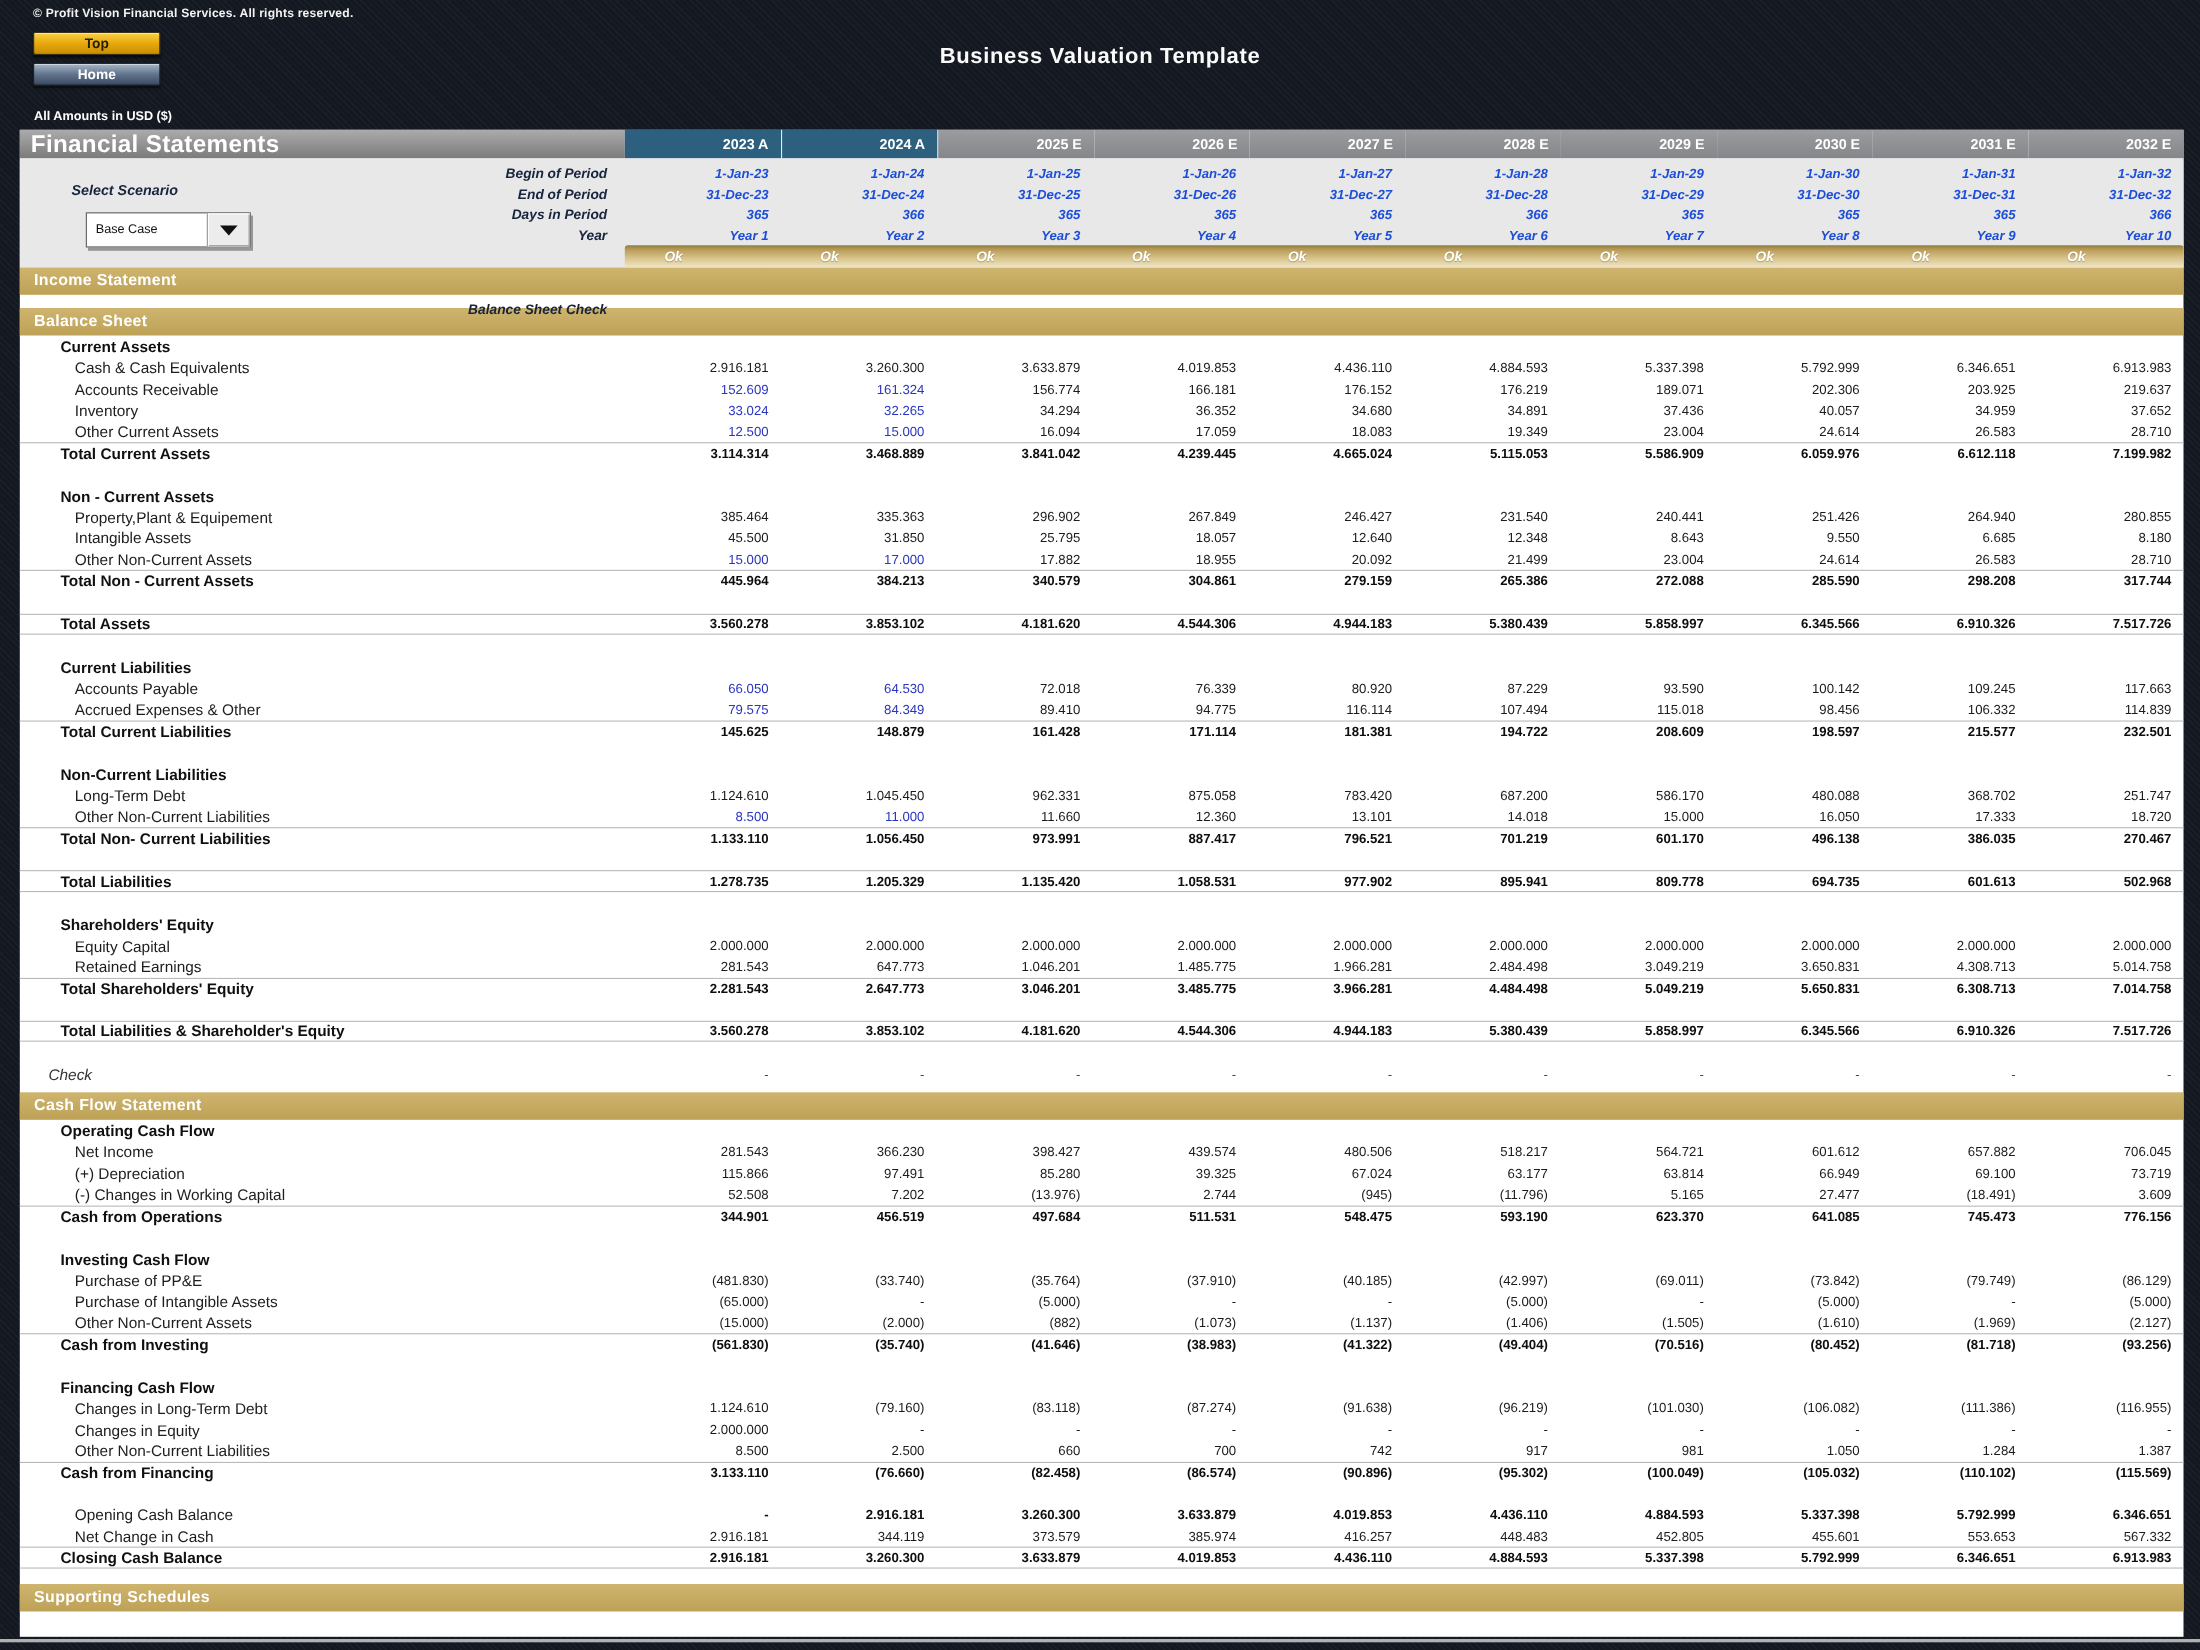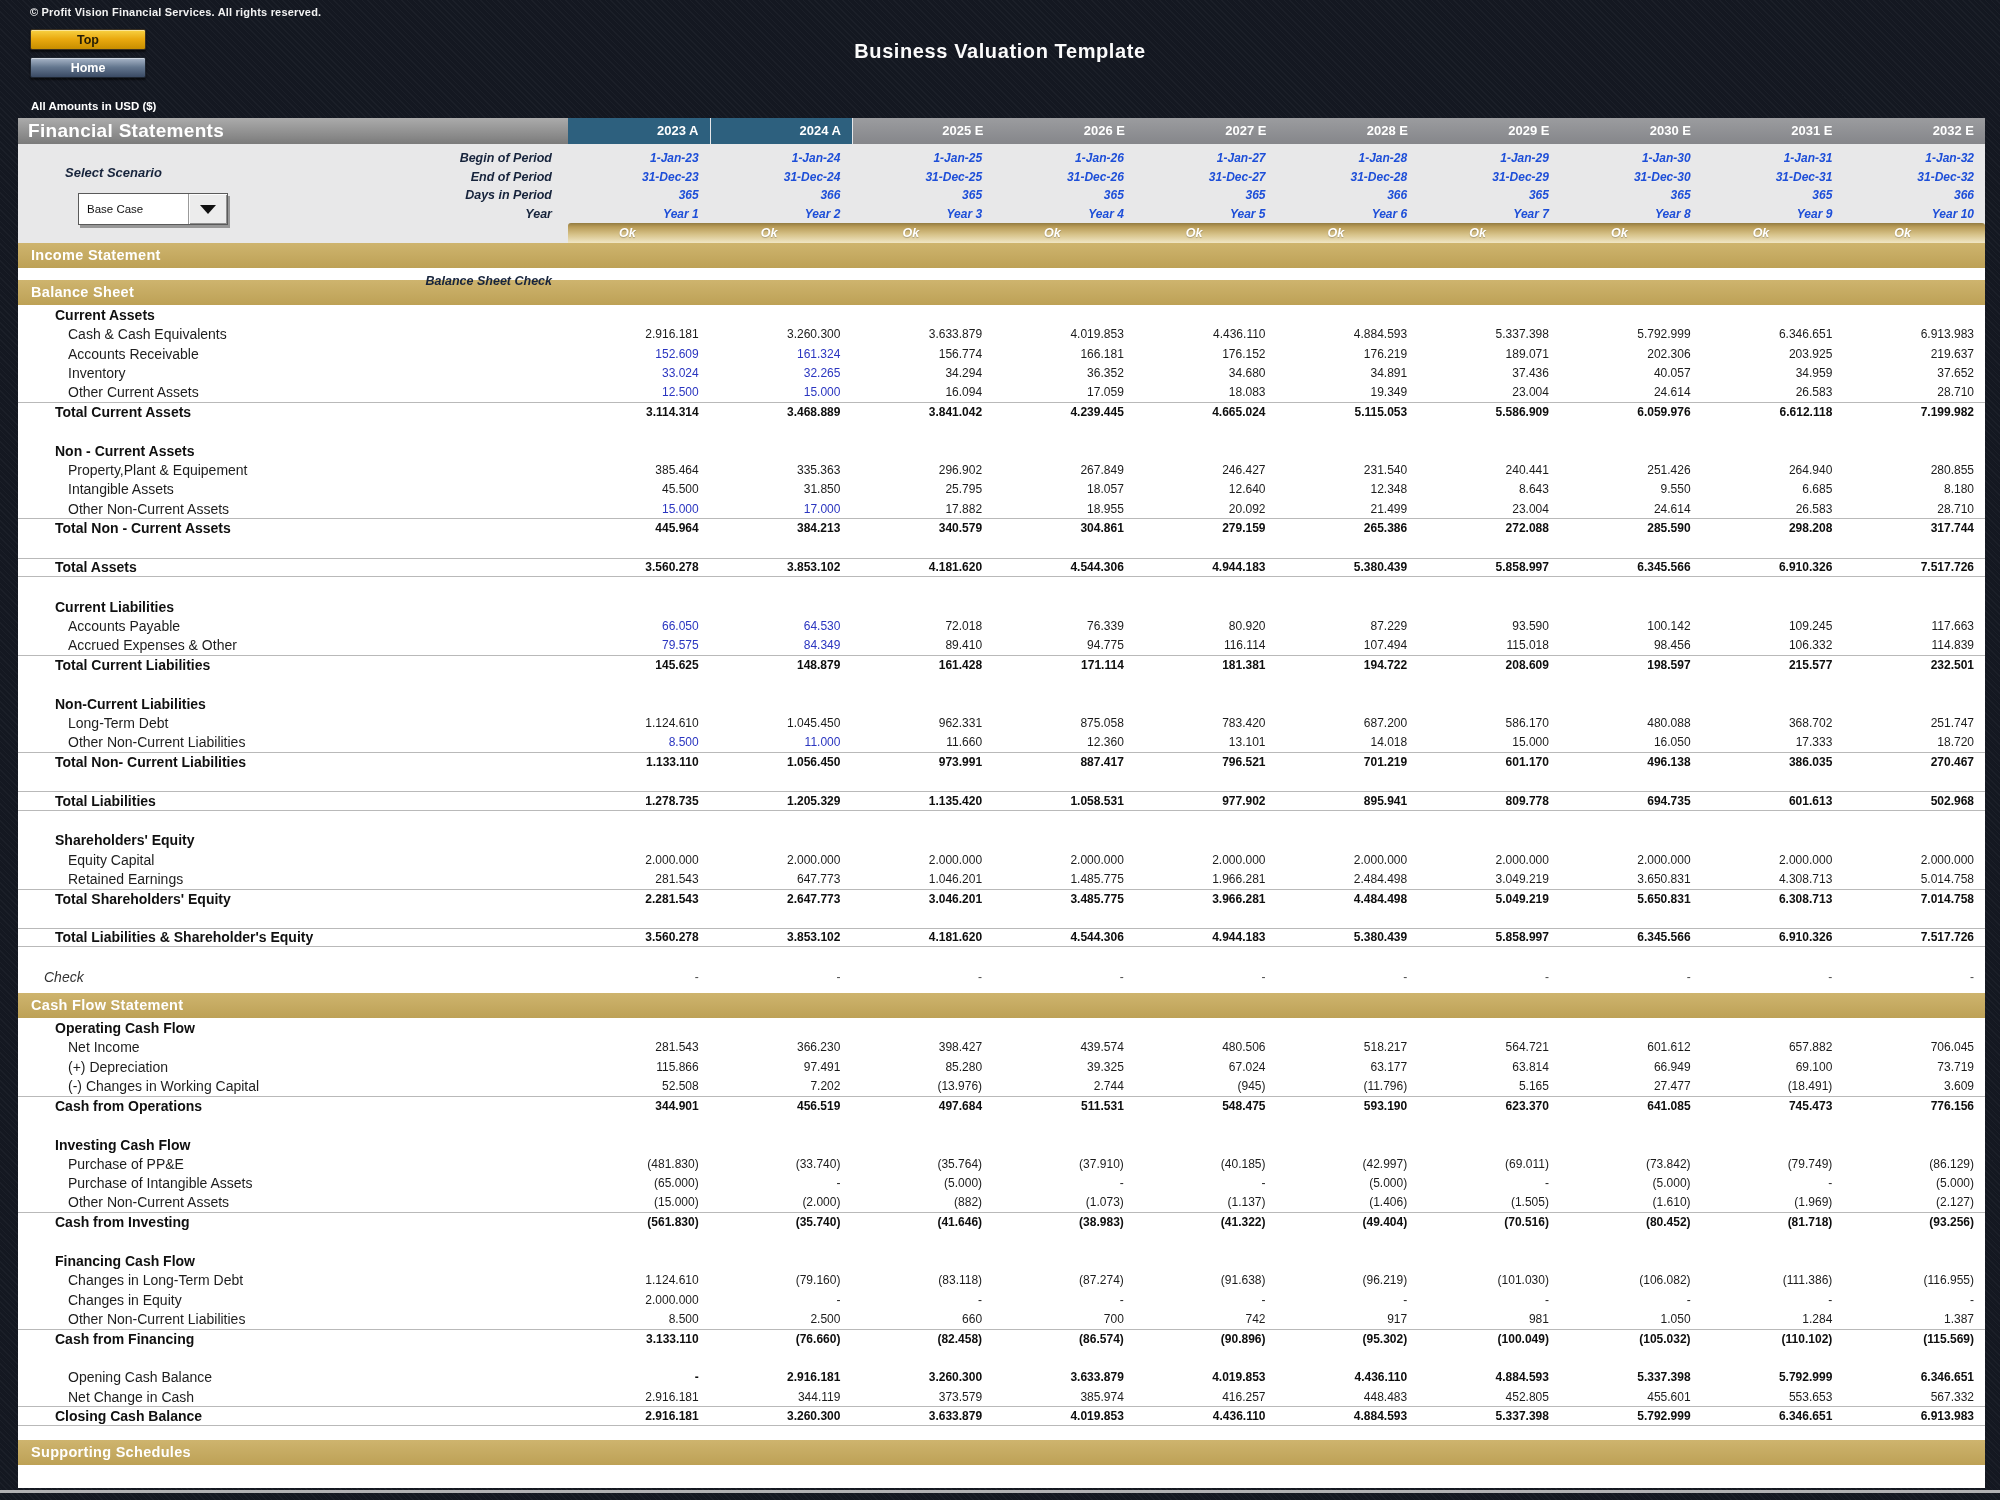--- a/index.html
+++ b/index.html
@@ -12,33 +12,33 @@
   .copyright{position:absolute;top:6px;left:30px;color:#f2f2f2;font-size:11px;font-weight:700;letter-spacing:.2px;}
   .btn{position:absolute;left:30px;width:116px;height:21px;font-weight:700;font-size:12.5px;text-align:center;line-height:21px;border-radius:2px;box-sizing:border-box;cursor:pointer;box-shadow:0 2px 2px rgba(0,0,0,.55), inset 0 1px 0 rgba(255,255,255,.45);}
   .btn-top{top:29px;background:linear-gradient(180deg,#f8d244 0%,#e9a90f 48%,#c78e00 100%);border:1px solid #3a3020;color:#241d06;}
   .btn-home{top:57px;background:linear-gradient(180deg,#aab7c9 0%,#64778f 48%,#3a4a64 100%);border:1px solid #1d242e;color:#ffffff;}
   .main-title{position:absolute;top:40px;left:0;width:2000px;text-align:center;color:#fbfbfb;font-size:20px;font-weight:600;letter-spacing:.6px;}
   .amounts{position:absolute;top:100px;left:31px;color:#ffffff;font-size:11.5px;font-weight:700;}
 
   .panel{position:absolute;left:18px;top:118px;width:1967px;background:#ffffff;}
 
   .fs-row{display:flex;height:26px;}
-  .fs-title{width:550px;box-sizing:border-box;background:linear-gradient(180deg,#ababab 0%,#7b7b7b 100%);color:#fff;font-size:19px;font-weight:700;line-height:26px;padding-left:10px;letter-spacing:.3px;}
+  .fs-title{width:550px;box-sizing:border-box;background:linear-gradient(180deg,#ababab 0%,#7b7b7b 100%);color:#fff;font-size:22px;font-weight:700;line-height:26px;padding-left:10px;letter-spacing:.3px;}
   .hc{flex:1;box-sizing:border-box;text-align:right;padding-right:11px;line-height:26px;color:#fff;font-weight:700;font-size:13px;}
   .hc.actual{background:#2d607e;border-right:1px solid #e6e7e9;}
   .hc.estimate{background:linear-gradient(180deg,#9b9c9f 0%,#85868a 100%);}
 
   .subheader{position:relative;background:#e8e8e9;padding-top:5px;}
   .prow{display:flex;height:18.6px;align-items:center;}
   .plab{width:550px;box-sizing:border-box;text-align:right;padding-right:16px;font-style:italic;font-weight:700;font-size:12.5px;color:#17243c;white-space:nowrap;}
   .pc{flex:1;box-sizing:border-box;text-align:right;padding-right:11px;font-style:italic;font-weight:700;font-size:12px;color:#1d4ed8;}
   .checkrow{display:flex;height:20px;}
   .check-label{width:550px;box-sizing:border-box;text-align:right;padding-right:16px;font-style:italic;font-weight:700;font-size:12.5px;color:#17243c;line-height:20px;margin-top:48px;}
   .checkband{flex:1;display:flex;background:linear-gradient(180deg,#937c41 0%,#b99c58 20%,#d7c38a 58%,#f0e6c6 100%);border-radius:3px 3px 0 0;}
-  .okc{flex:1;box-sizing:border-box;color:#fff;font-style:italic;font-weight:700;font-size:12.5px;line-height:20px;padding-left:51px;text-shadow:0 1px 1px rgba(0,0,0,.25);}
+  .okc{flex:1;box-sizing:border-box;color:#fff;font-style:italic;font-weight:700;font-size:12.5px;line-height:20px;padding-left:36px;text-shadow:0 1px 1px rgba(0,0,0,.25);}
 
   .scenario-label{position:absolute;left:47px;top:21px;font-style:italic;font-weight:700;font-size:13px;color:#17243c;}
   .dropdown{position:absolute;left:47px;top:49px;width:150px;height:32px;background:#fff;border:1px solid #5a5a5a;box-sizing:border-box;display:flex;box-shadow:2px 3px 0 rgba(0,0,0,.35);cursor:pointer;margin-left:13px;}
   .dropdown-value{flex:1;font-size:11.5px;color:#111;line-height:30px;padding-left:8px;white-space:nowrap;overflow:hidden;}
   .dropdown-arrow{width:38px;background:#ececec;border-left:1px solid #9a9a9a;box-shadow:inset 1px 1px 0 #fdfdfd, inset -1px -1px 0 #8f8f8f;display:flex;align-items:center;justify-content:center;}
   .tri{width:0;height:0;border-left:8px solid transparent;border-right:8px solid transparent;border-top:9px solid #111;}
 
   .band{height:25px;box-sizing:border-box;background:linear-gradient(180deg,#ceb46e 0%,#bda156 100%);color:#fff;font-weight:700;font-size:14.5px;line-height:25px;padding-left:13px;letter-spacing:.3px;}
 
   .row{display:flex;height:19.3px;align-items:center;box-sizing:border-box;}

